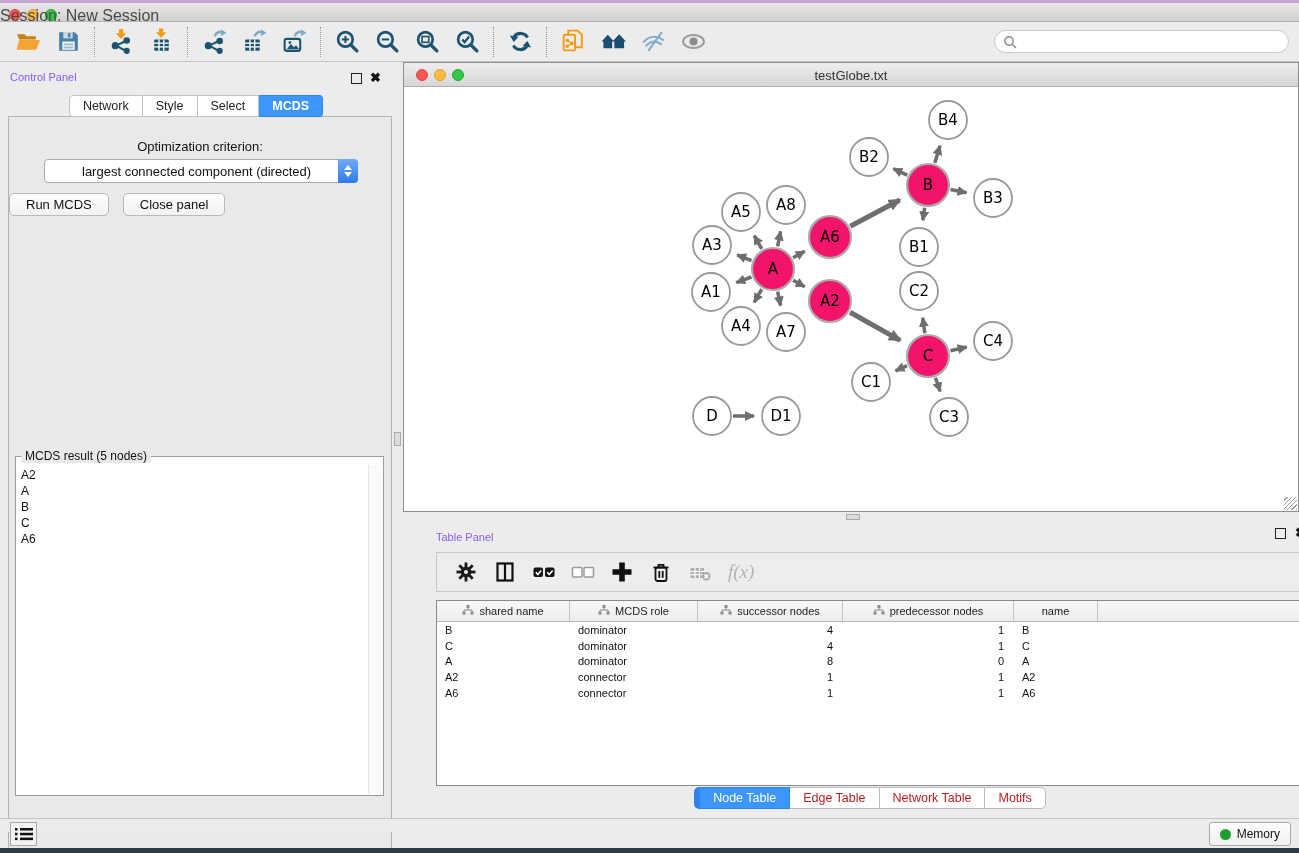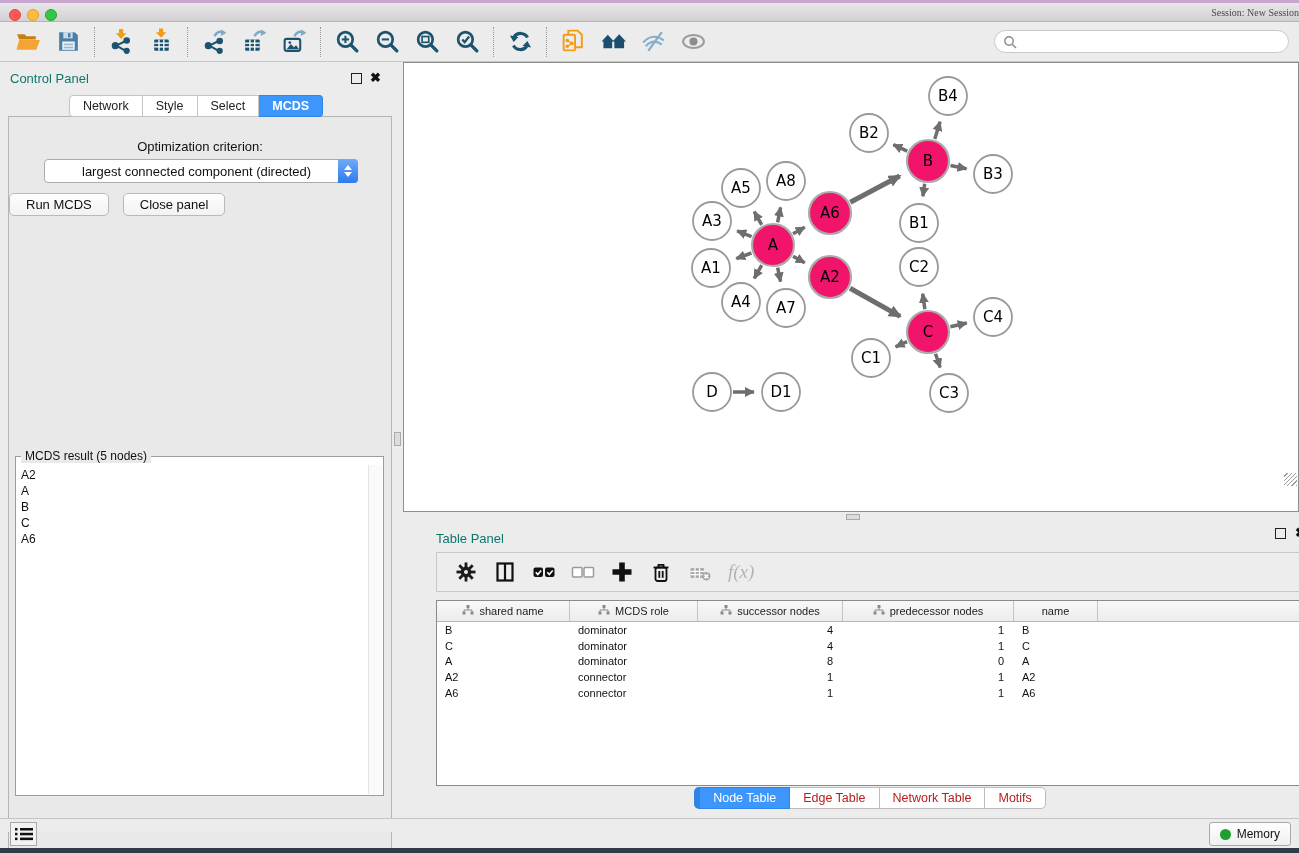--- a/index.html
+++ b/index.html
@@ -3,41 +3,41 @@
 <meta charset="utf-8">
 <style>
   * { margin:0; padding:0; box-sizing:border-box; }
   html,body { width:1299px; height:853px; overflow:hidden; }
   body { font-family:"Liberation Sans", sans-serif; background:#ECECEC; position:relative; }
 
   
   #titlebar { position:absolute; left:0; top:0; width:1299px; height:22px;
     background:linear-gradient(#E9E7E9,#D2D0D2); border-top:3px solid #C9A6CF;
     border-bottom:1px solid #B6B4B6; }
-  #titlebar .title { position:absolute; left:0; right:0; top:4px; text-align:right;
-    font-size:10px; color:#4a4a4a;font-family:Liberation Serif, serif; }
+  #titlebar .title { position:absolute; left:0; right:0; top:4px; text-align:left;
+    font-size:16px; color:#4a4a4a; }
   .tl { position:absolute; top:6px; width:12px; height:12px; border-radius:50%; }
   .tl.red { background:#FC5753; border:1px solid #DF4744; }
   .tl.yel { background:#FDBC40; border:1px solid #DEA123; }
   .tl.grn { background:#33C748; border:1px solid #1DAD2B; }
 
   
   #toolbar { position:absolute; left:0; top:22px; width:1299px; height:40px;
     background:#ECECEC; border-bottom:1px solid #C6C6C6; display:flex; align-items:center; }
   .tbtn { width:40px; height:32px; display:flex; align-items:center; justify-content:center; }
   .tbtn svg { width:27px; height:27px; }
   .sep { width:1px; height:30px; border-left:1px dotted #9a9a9a; margin:0 6px; }
   #search-wrap { position:absolute; right:10px; top:8px; width:295px; height:23px;
     background:#fff; border:1px solid #C9C9C9; border-radius:12px; display:flex; align-items:center; padding-left:8px; }
   #search-wrap input { border:none; outline:none; flex:1; font-size:12px; background:transparent; }
 
   
   #control-panel { position:absolute; left:0; top:62px; width:392px; height:756px; background:#ECECEC; }
   .panel-head { position:relative; height:28px; }
-  .panel-head .ptitle { position:absolute; left:10px; top:9px; font-size:13px; color:#0f766e; }
+  .panel-head .ptitle { position:absolute; left:10px; top:9px; font-size:11px; color:#8b5cf6; }
   .float-ico { position:absolute; width:11px; height:11px; border:1.6px solid #222; top:11px; }
   .close-ico { position:absolute; top:8px; font-size:13px; font-weight:bold; color:#111; }
   #cp-tabs { position:absolute; left:0; right:0; top:33px; display:flex; justify-content:center; z-index:3; }
   .cp-tab { background:#fff; border:1px solid #C3C3C3; border-left:none; padding:3px 13px;
     font-size:12.5px; color:#222; }
   .cp-tab:first-child { border-left:1px solid #C3C3C3; border-radius:4px 0 0 4px; }
   .cp-tab:last-child { border-radius:0 4px 4px 0;font-weight:bold; }
   .cp-tab.active { background:#3C96FB; border-color:#2F84E8; color:#fff; }
   #cp-content { position:absolute; left:8px; top:54px; width:384px; height:747px;
     border:1px solid #B5B5B5; background:#E9E9E9; }
@@ -327,20 +327,26 @@
       <div id="mcds-scroll"></div>
     </div>
   </div>
 </div>
 
 <div id="vdivider">
     <div class="grab"></div>
   </div>
 
 <div id="net-window">
+  <div id="net-titlebar">
+    <span class="tl red" style="left:12px; top:6px"></span>
+    <span class="tl yel" style="left:30px; top:6px"></span>
+    <span class="tl grn" style="left:48px; top:6px"></span>
+    <div class="title">testGlobe.txt</div>
+  </div>
   <div id="net-canvas">
     <svg id="graph" width="894" height="424" viewBox="0 0 894 424">
       <defs>
         <marker id="arrow" markerUnits="userSpaceOnUse" markerWidth="14" markerHeight="12" refX="9" refY="5" orient="auto">
             <path d="M0,0 L10,5 L0,10 z" fill="#6E6E6E"></path>
           </marker>
         <marker id="arrowb" markerUnits="userSpaceOnUse" markerWidth="16" markerHeight="14" refX="11" refY="6" orient="auto">
             <path d="M0,0 L13,6 L0,12 z" fill="#6E6E6E"></path>
           </marker>
       </defs>

